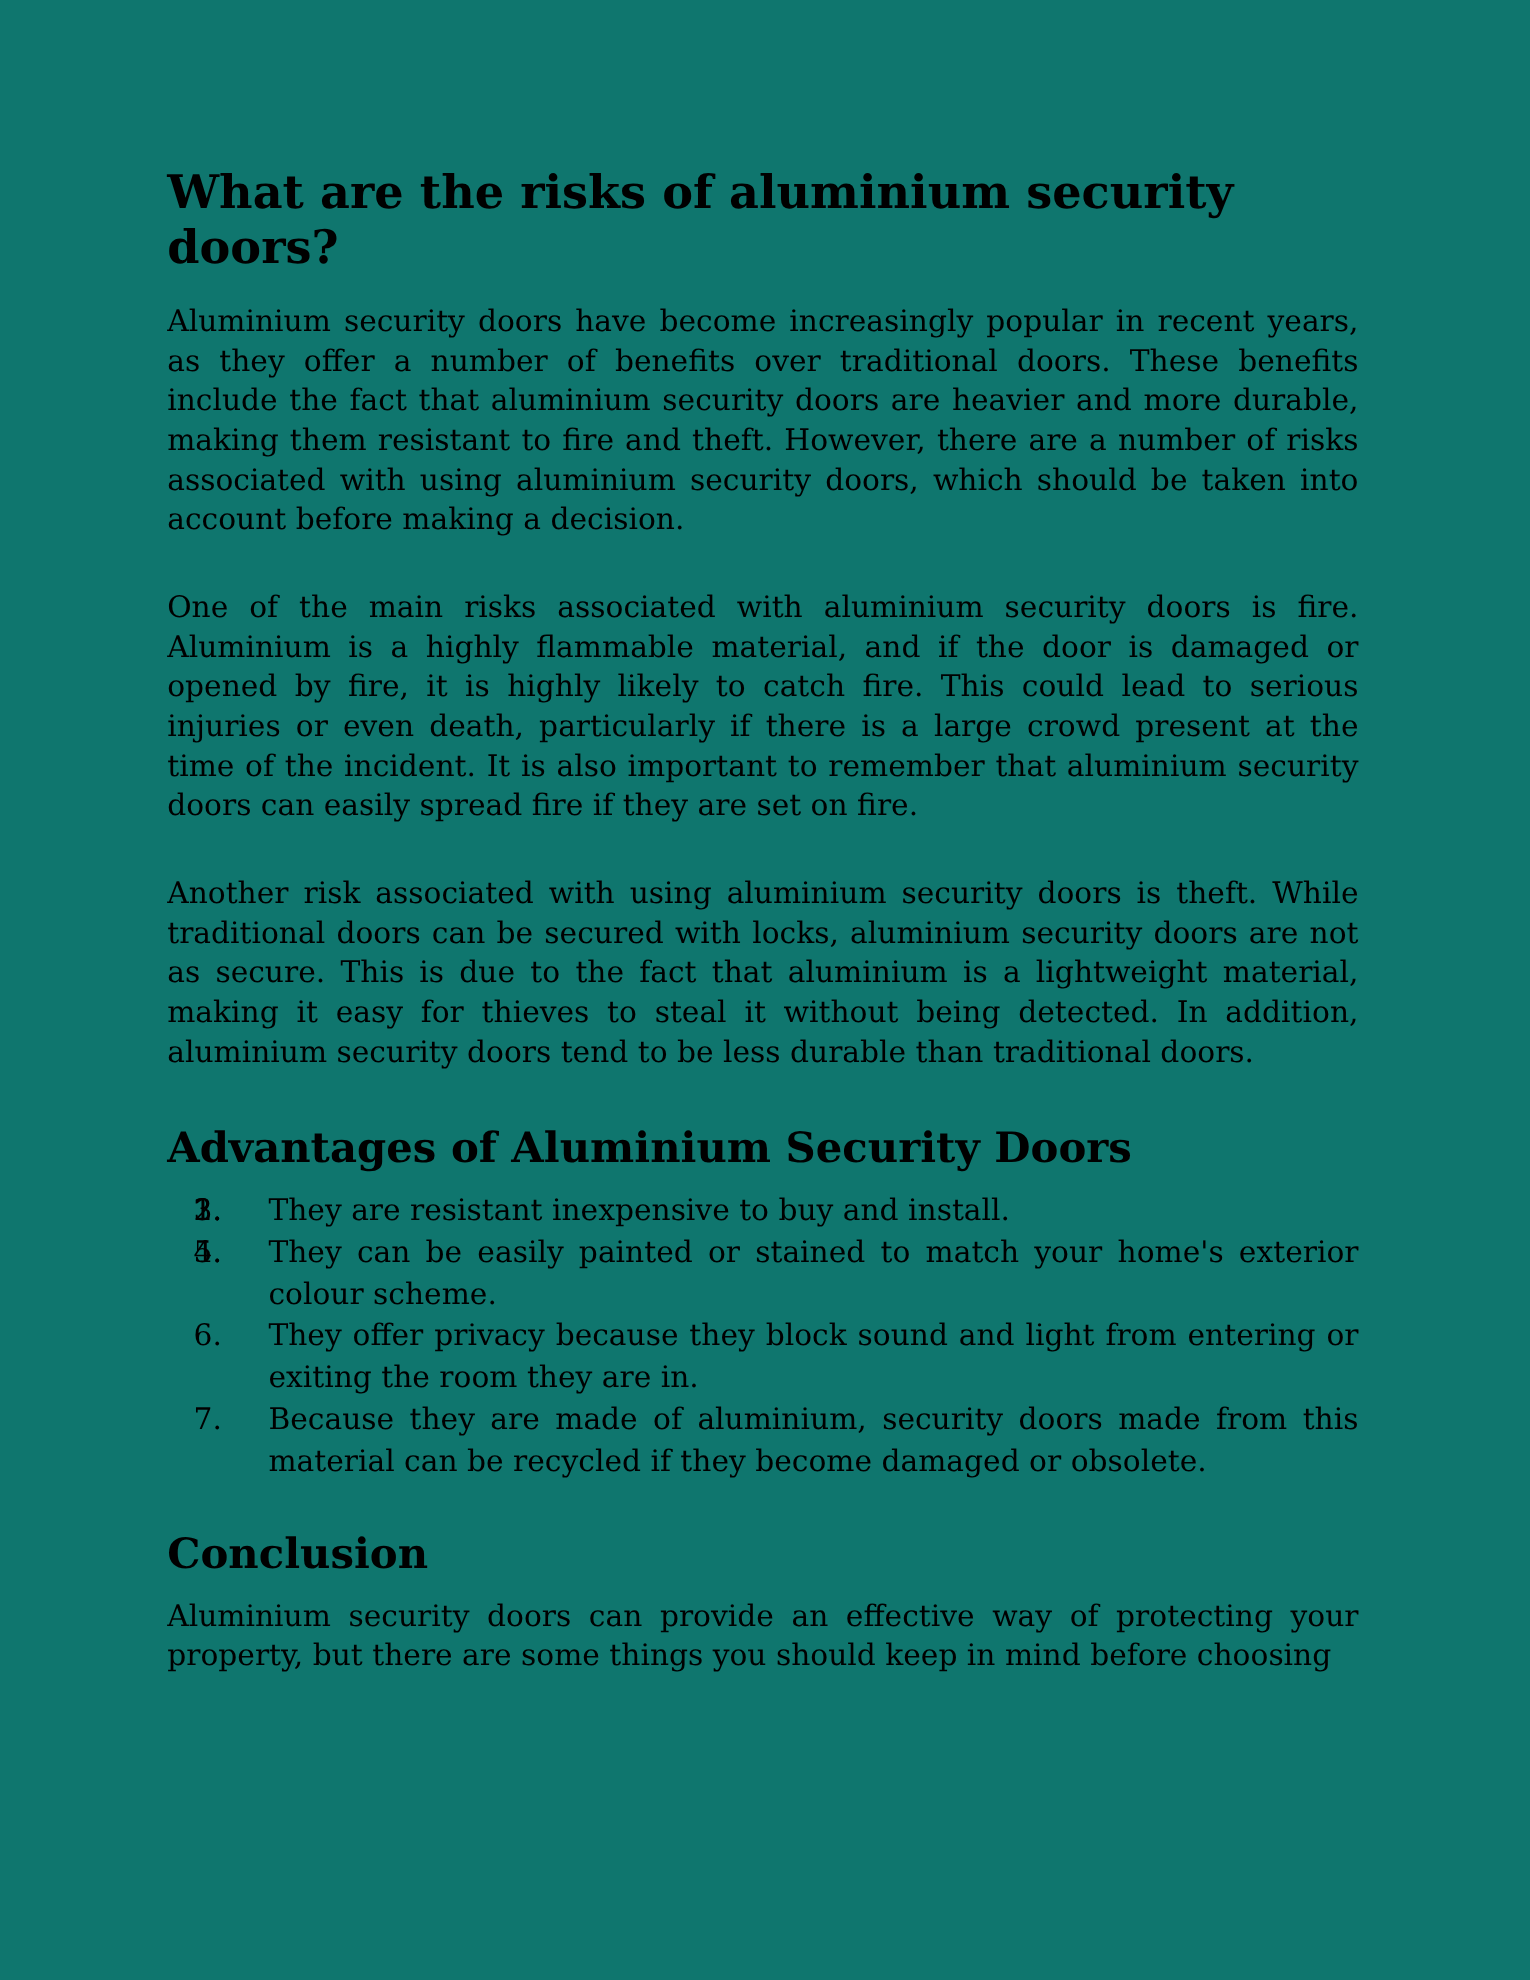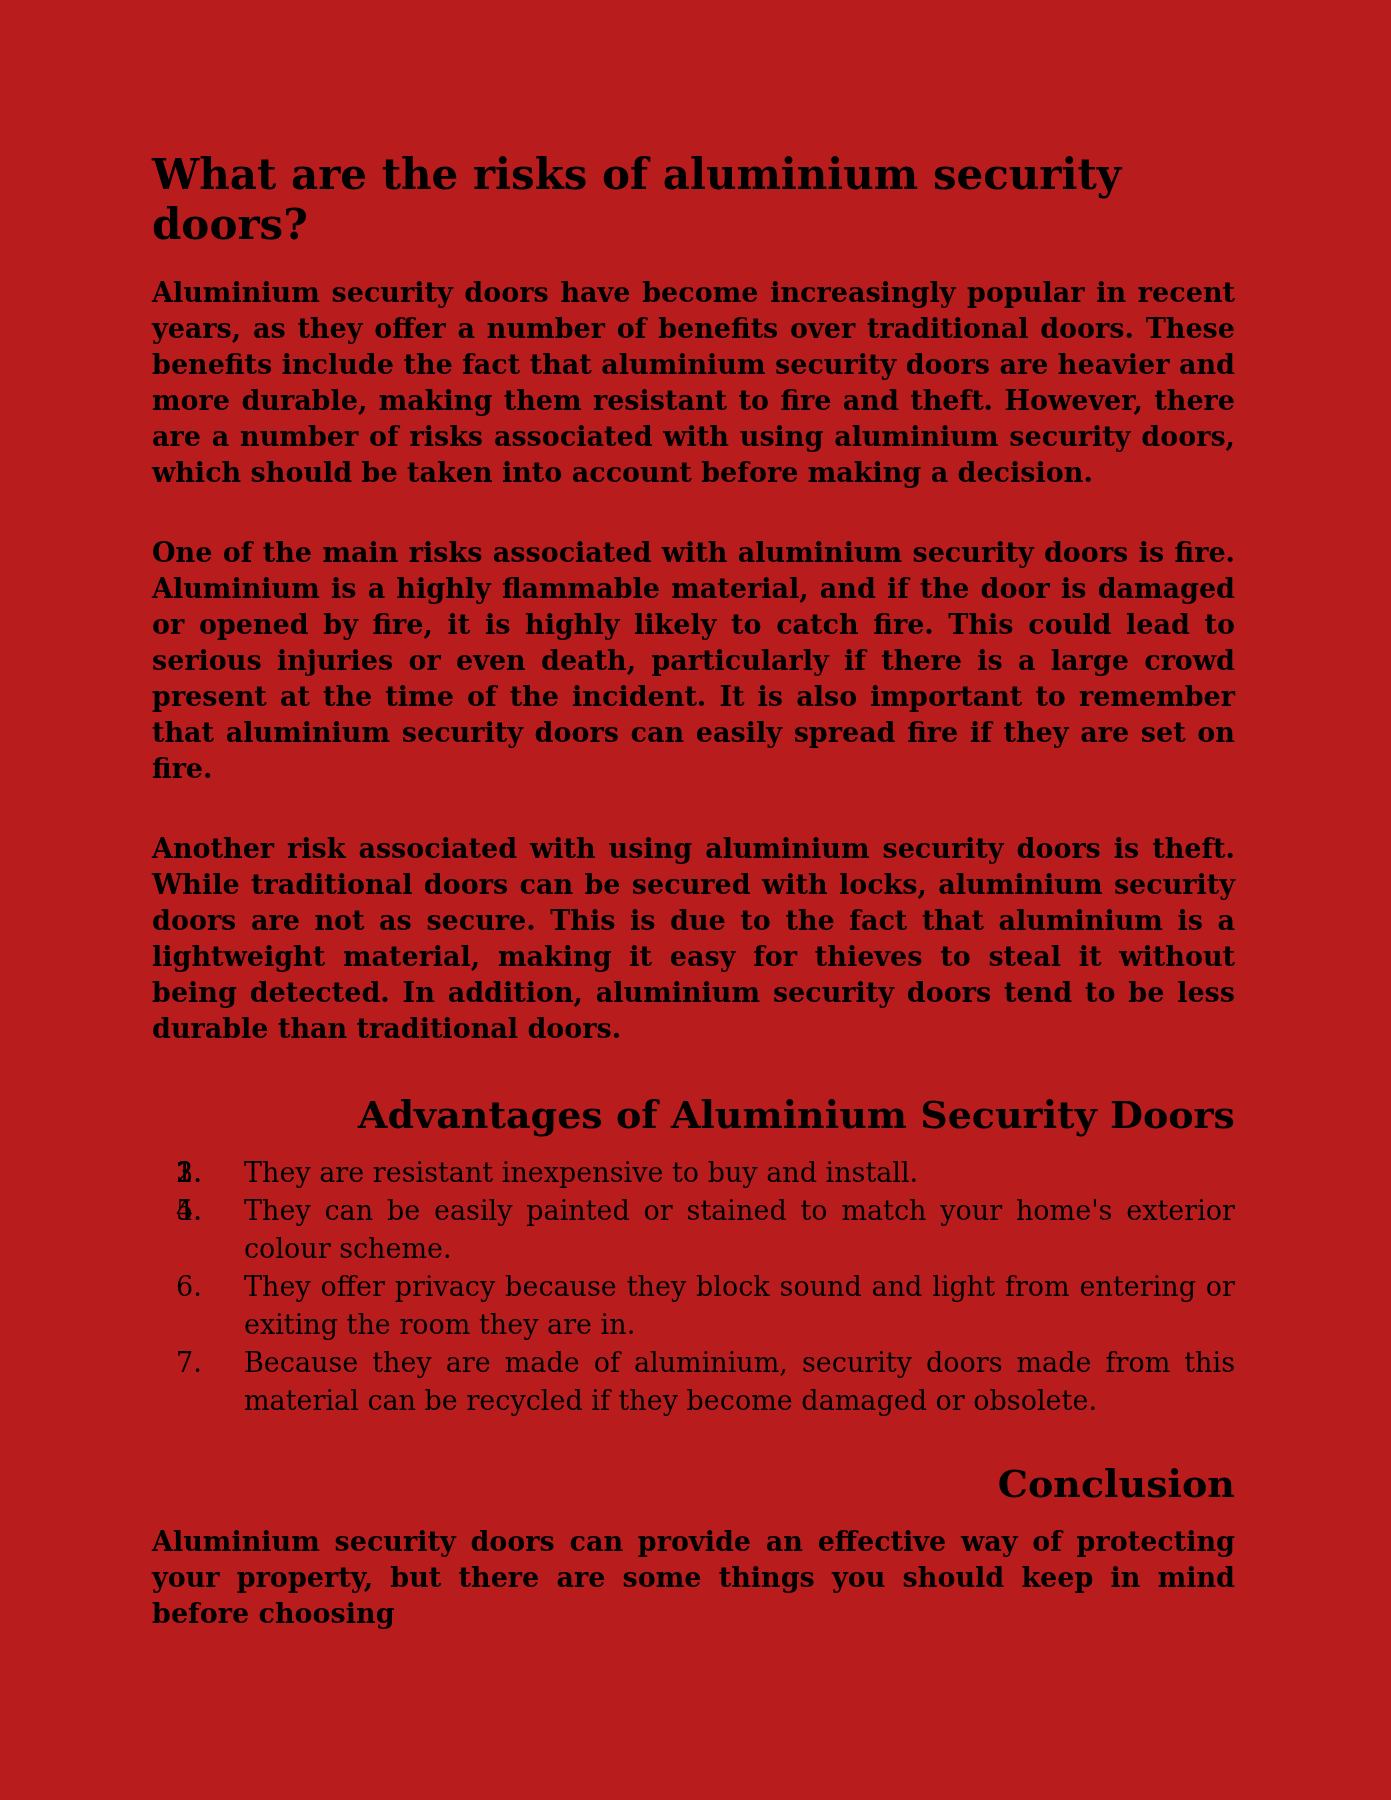--- a/index.html
+++ b/index.html
@@ -5,48 +5,46 @@
   html, body {
     margin: 0;
     padding: 0;
     background: #ffffff;
   }
   .page {
     position: relative;
     width: 1391px;
     height: 1800px;
     box-sizing: border-box;
-    background: #b91c1c;
+    background: #0f766e;
     padding: 150px 156px 12px 152px;
     font-family: "DejaVu Serif", "Liberation Serif", serif;
     color: #000000;
     overflow: hidden;
   }
   h1.doc-title {
     font-size: 42px;
     line-height: 1.2;
     font-weight: bold;
     margin: 0 0 24px 0;
     color: #000000;
   }
   p.doc-para {
     font-size: 27px;
     line-height: 36px;
     text-align: justify;
     margin: 0 0 44px 0;
     color: #000000;
-    font-weight: bold;
   }
   h2.doc-heading {
     font-size: 38px;
     line-height: 1.25;
     font-weight: bold;
     margin: 21px 0 16px 0;
     color: #000000;
-    text-align: right;
   }
   ol.advantages-list {
     list-style: none;
     margin: 0 0 40px 0;
     padding: 0;
   }
   ol.advantages-list li {
     position: relative;
     margin-left: 92px;
     font-size: 27px;

